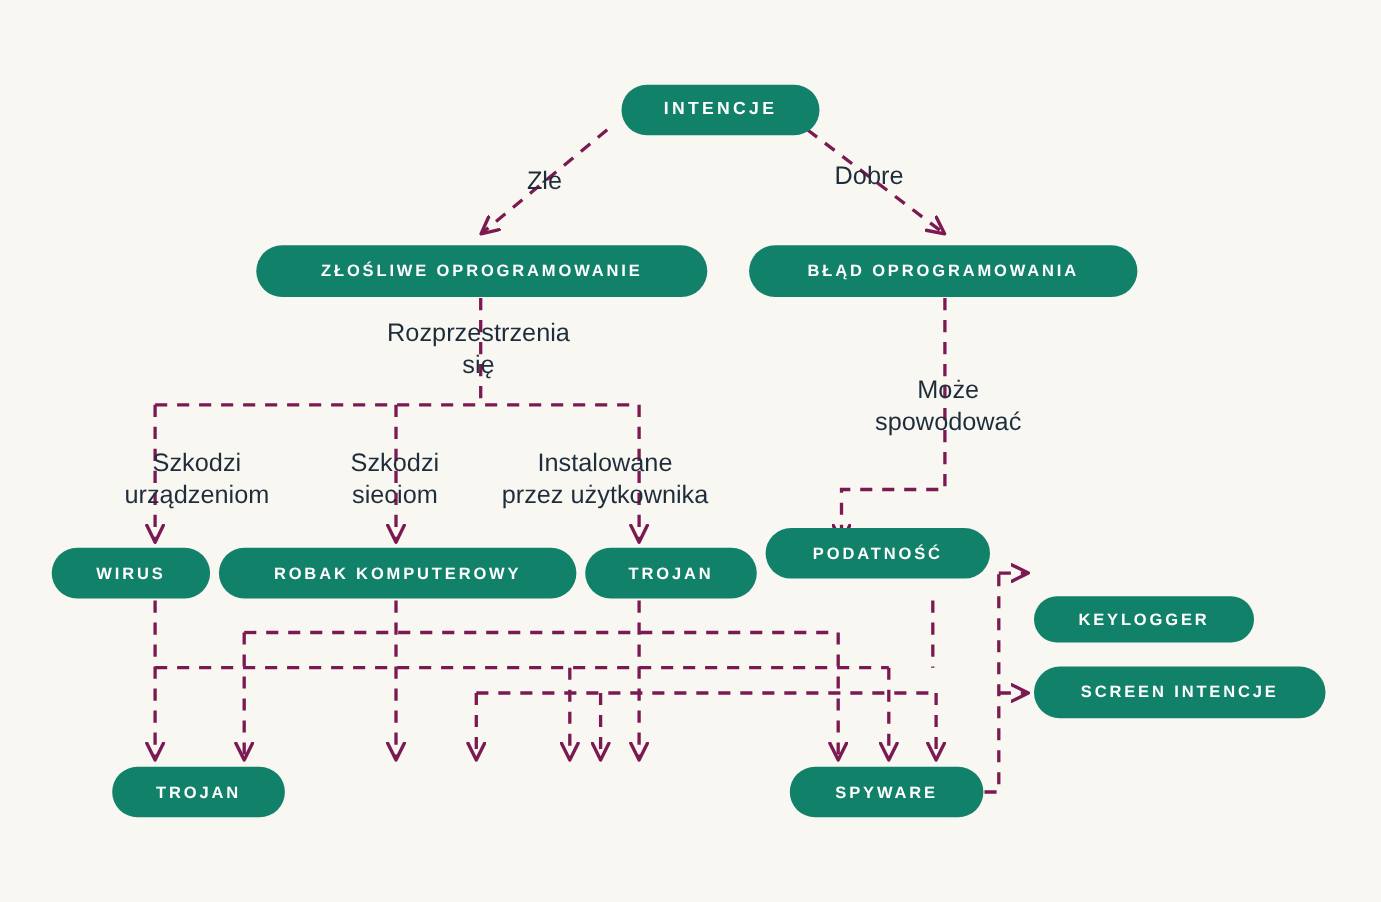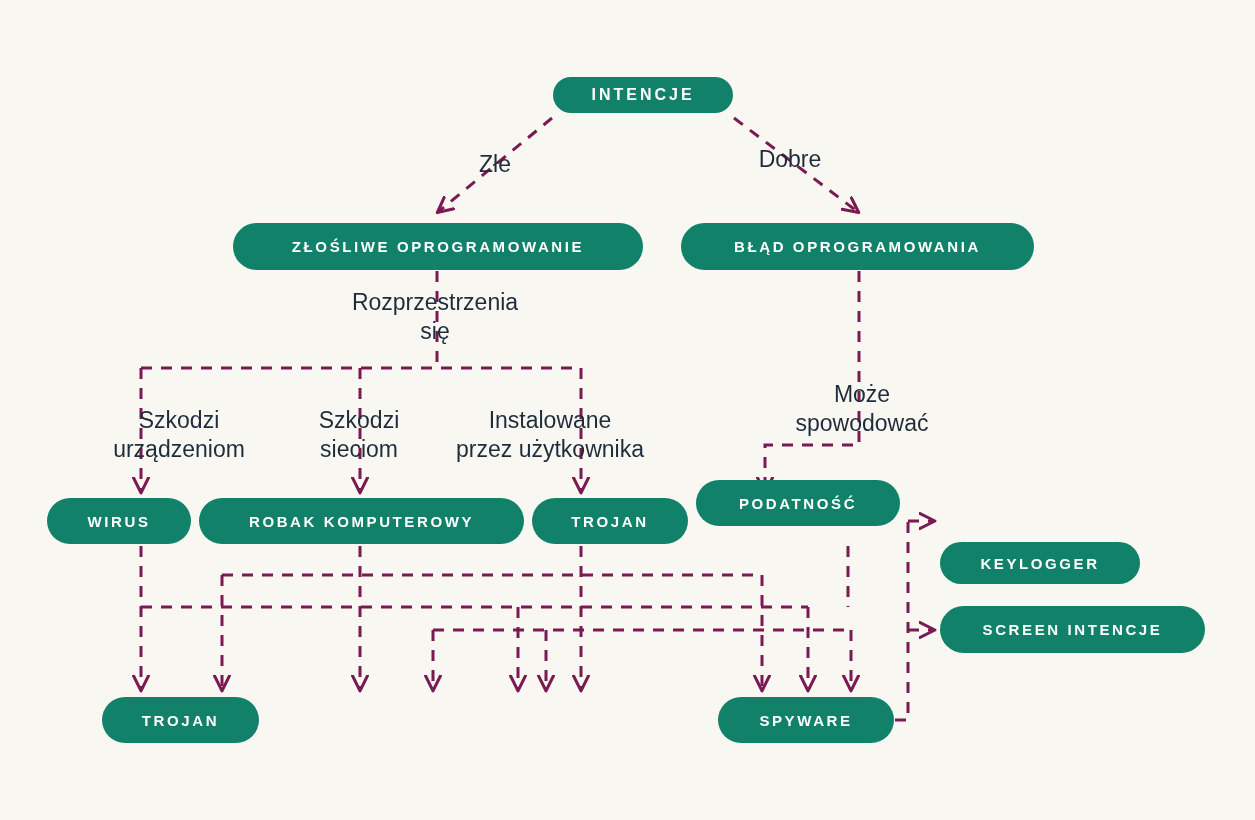--- a/index.html
+++ b/index.html
@@ -84,37 +84,37 @@
 
       <path d="M 848 546 L 848 607"></path>
       <path d="M 546 630 L 546 690" marker-end="url(#arrow)"></path>
 
       <path d="M 895 720 L 908 720 L 908 521"></path>
       <path d="M 908 521 L 934 521" marker-end="url(#arrow)"></path>
       <path d="M 908 630 L 934 630" marker-end="url(#arrow)"></path>
     </g>
   </svg>
 
-  <div class="node big" style="left:553px;top:77px;width:180px;height:36px;text-align:center;">INTENCJE</div>
+  <div class="node big" style="left:565px;top:77px;width:180px;height:46px;text-align:center;">INTENCJE</div>
   <div class="node" style="left:233px;top:223px;width:410px;height:47px;">ZŁOŚLIWE OPROGRAMOWANIE</div>
   <div class="node" style="left:681px;top:223px;width:353px;height:47px;">BŁĄD OPROGRAMOWANIA</div>
   <div class="node" style="left:47px;top:498px;width:144px;height:46px;">WIRUS</div>
   <div class="node" style="left:199px;top:498px;width:325px;height:46px;">ROBAK KOMPUTEROWY</div>
   <div class="node" style="left:532px;top:498px;width:156px;height:46px;">TROJAN</div>
   <div class="node" style="left:696px;top:480px;width:204px;height:46px;">PODATNOŚĆ</div>
   <div class="node" style="left:940px;top:498px;width:200px;height:42px;margin-top:44px;">KEYLOGGER</div>
   <div class="node" style="left:940px;top:606px;width:265px;height:47px;">SCREEN INTENCJE</div>
   <div class="node" style="left:102px;top:697px;width:157px;height:46px;">TROJAN</div>
   <div class="node" style="left:718px;top:697px;width:176px;height:46px;">SPYWARE</div>
 
   <div class="edge-label" style="left:440px;top:150px;width:110px;">Złe</div>
   <div class="edge-label" style="left:735px;top:145px;width:110px;">Dobre</div>
   <div class="edge-label" style="left:330px;top:288px;width:210px;">Rozprzestrzenia
 się</div>
-  <div class="edge-label" style="left:772px;top:340px;width:180px;margin-top:40px;">Może
+  <div class="edge-label" style="left:772px;top:340px;width:180px;">Może
 spowodować</div>
   <div class="edge-label" style="left:86px;top:406px;width:186px;">Szkodzi
 urządzeniom</div>
   <div class="edge-label" style="left:281px;top:406px;width:156px;">Szkodzi
 sieciom</div>
   <div class="edge-label" style="left:432px;top:406px;width:236px;">Instalowane
 przez użytkownika</div>
 
 </div>
 

